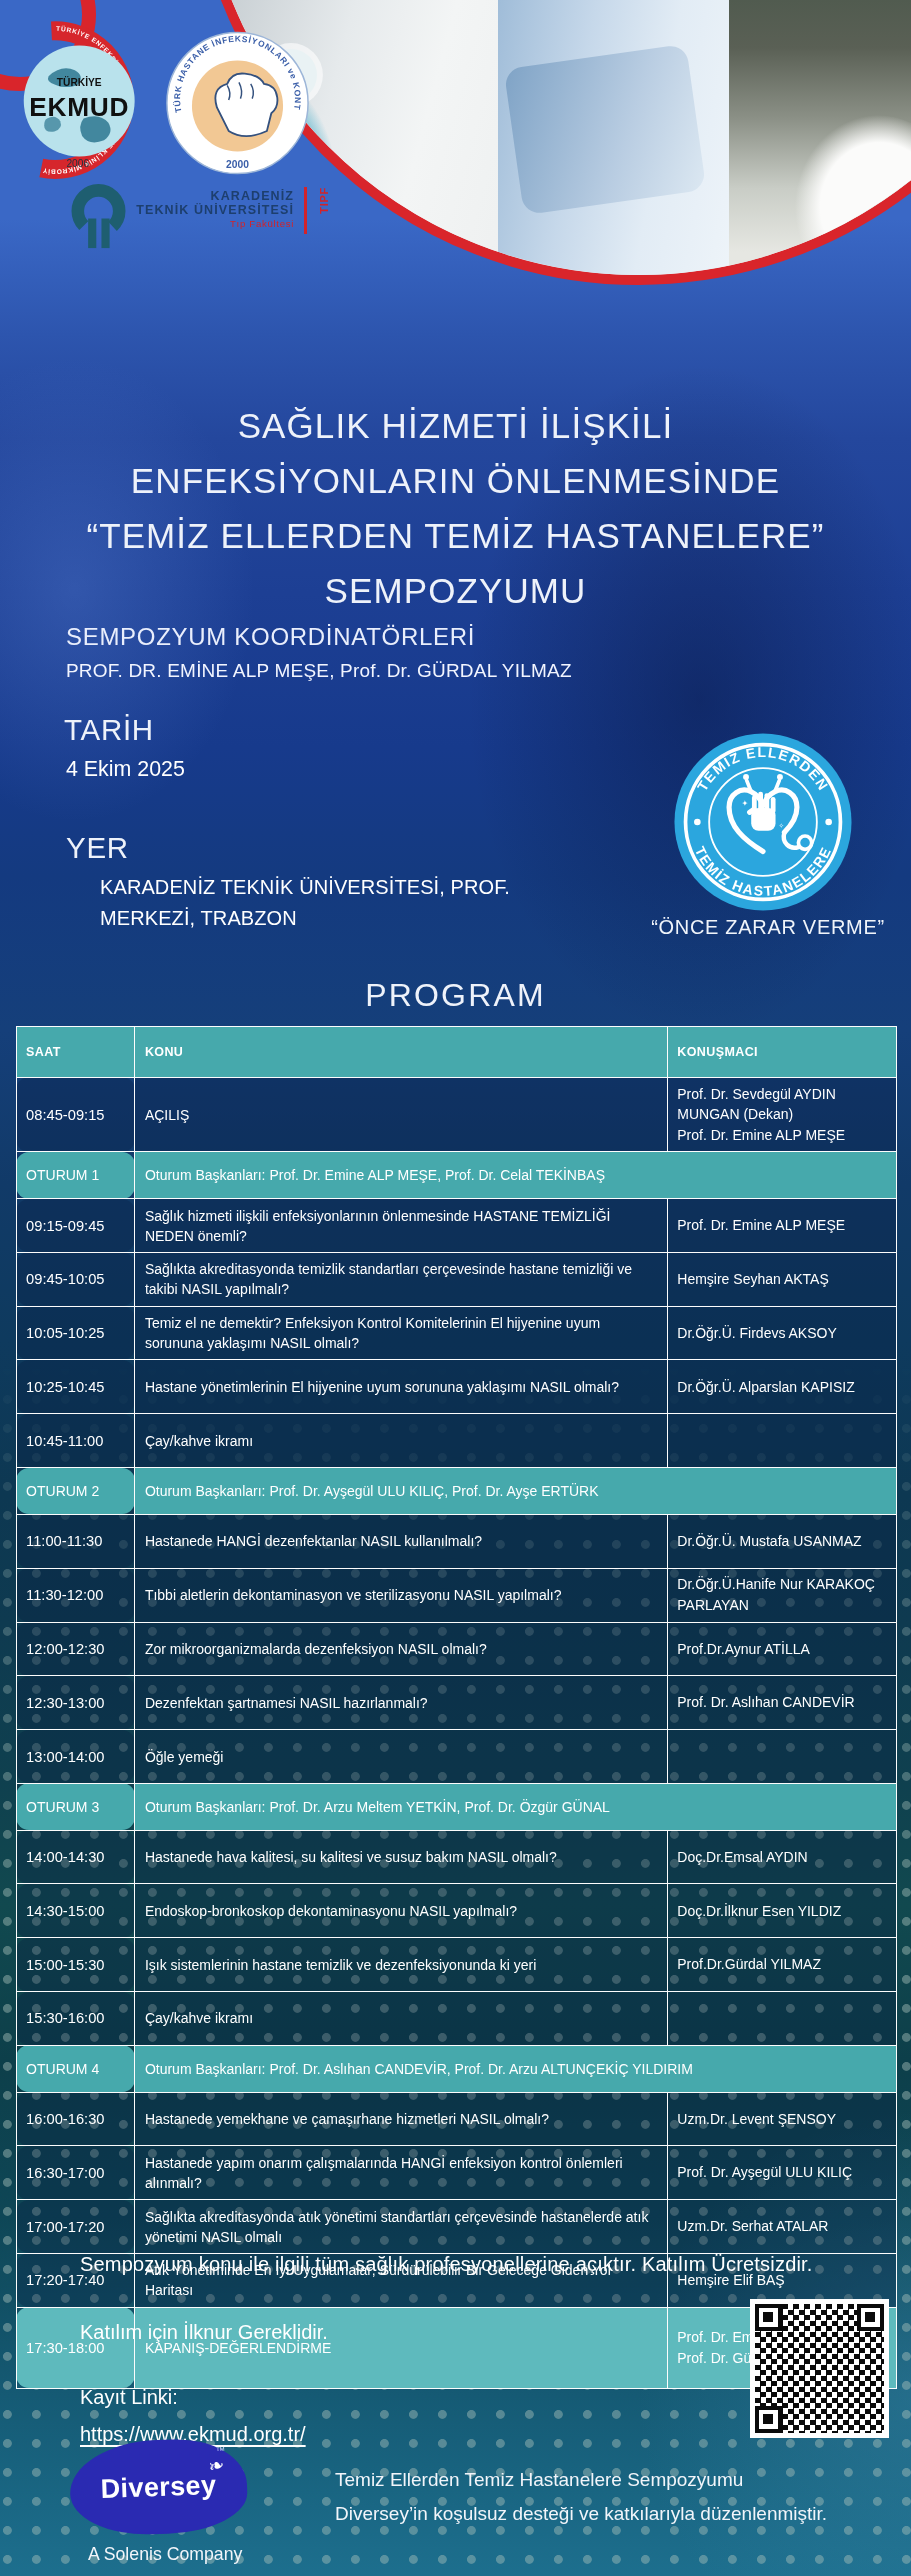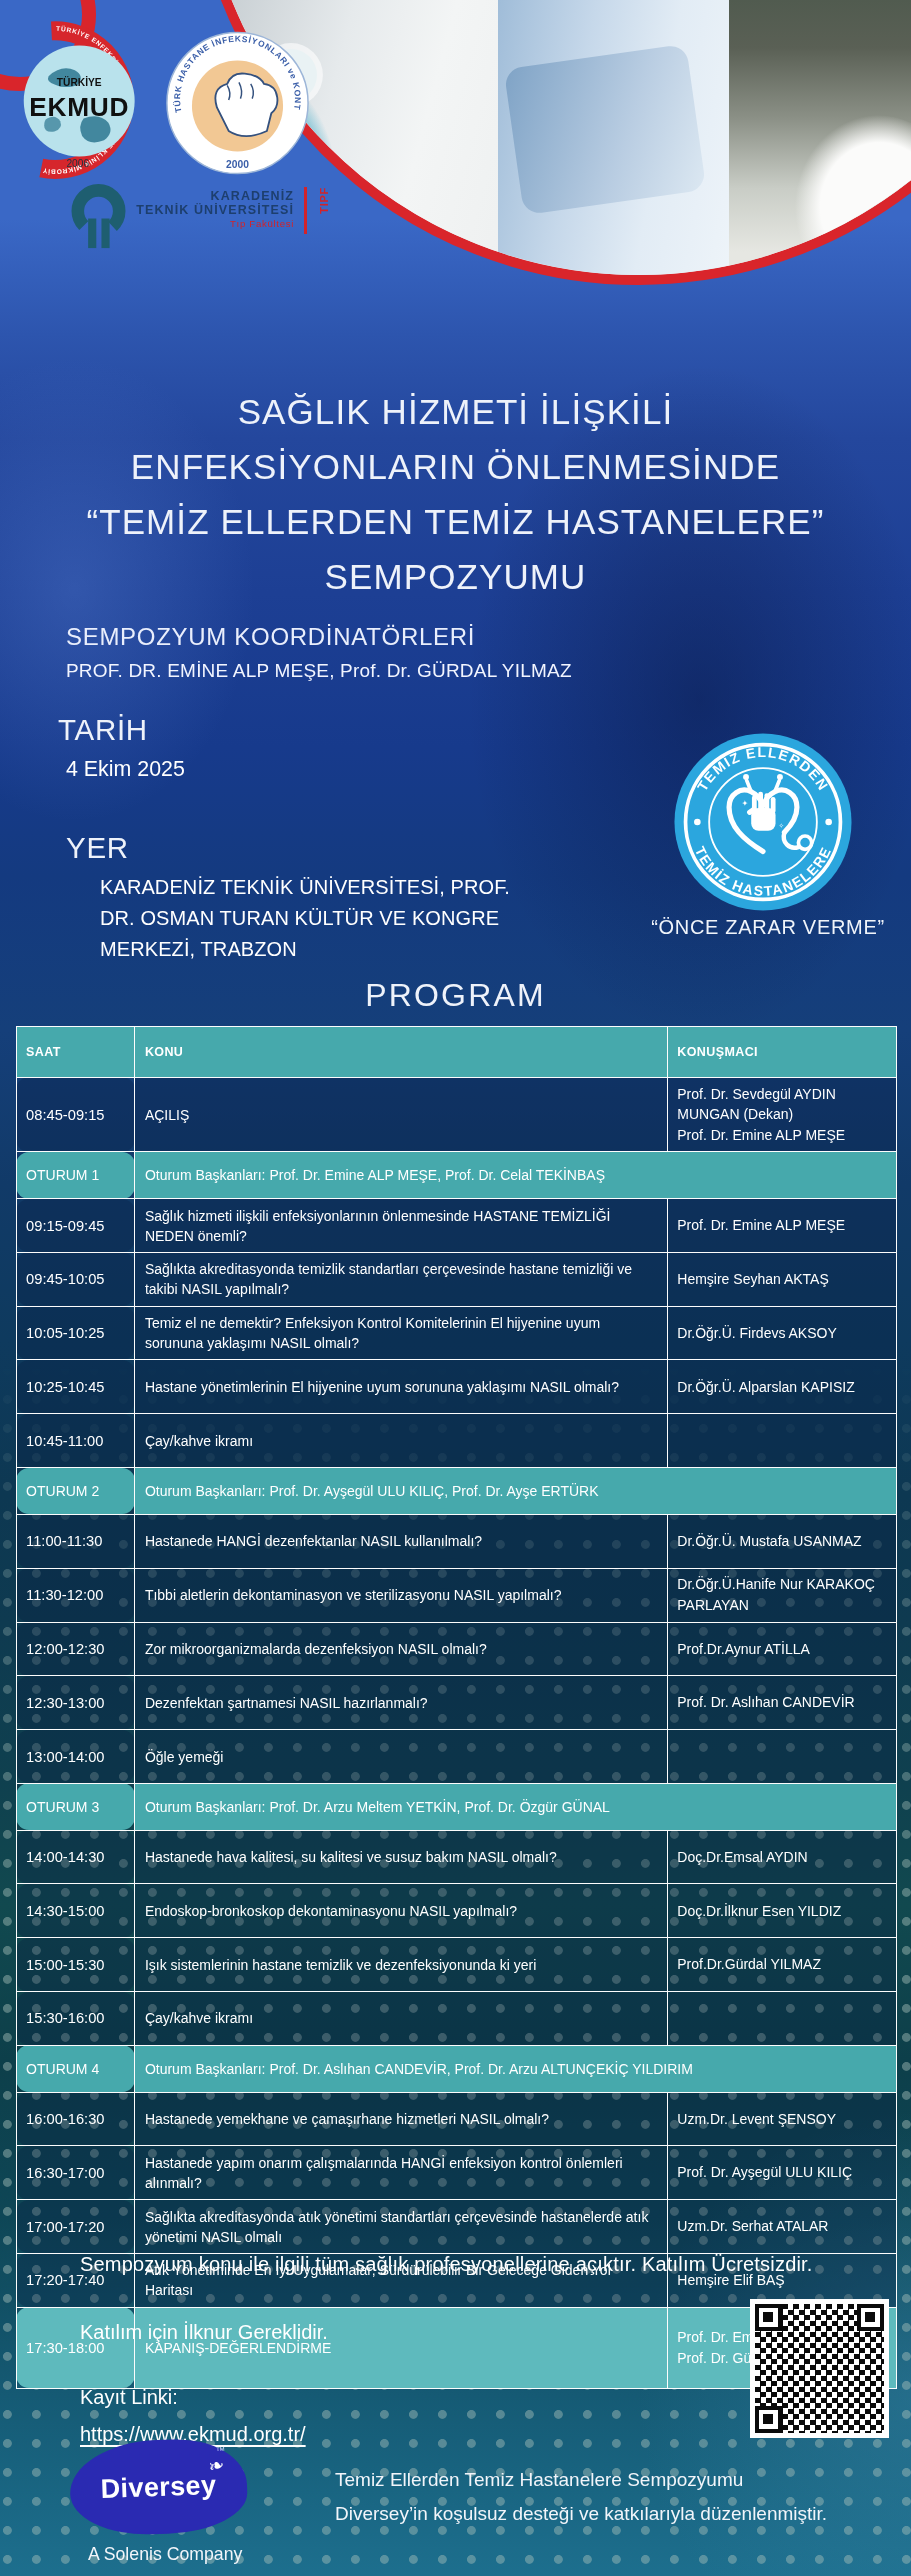--- a/index.html
+++ b/index.html
@@ -57,26 +57,26 @@
   .logo-thikd{left:164px;top:16px;width:147px;height:177px;}
   .ktu-block{left:71px;top:183px;display:flex;align-items:flex-start;gap:10.3px;}
   .ktu-text{text-align:right;line-height:1.15;margin-top:5.9px;}
   .ktu-l1,.ktu-l2{color:#1d3f6e;font-weight:bold;font-size:12.5px;letter-spacing:1.1px;}
   .ktu-l3{color:#d2232a;font-weight:normal;font-size:9.6px;letter-spacing:0.7px;margin-top:0;}
   .ktu-divider{width:2.9px;height:47px;background:#d2232a;margin-top:4.4px;}
   .ktu-vert{color:#d2232a;font-weight:bold;font-size:11px;letter-spacing:0.7px;
     writing-mode:vertical-rl;transform:rotate(180deg);margin-top:4.4px;}
 
   
-  .title{left:0;top:384px;width:911px;text-align:center;font-weight:300;
+  .title{left:0;top:398px;width:911px;text-align:center;font-weight:300;
     font-size:35px;line-height:55px;letter-spacing:1.1px;color:#eef2fa;}
   .subhead{left:66px;top:623px;font-size:24px;font-weight:300;letter-spacing:0.7px;color:#e9eefc;}
   .coordnames{left:66px;top:660px;font-size:19px;font-weight:400;letter-spacing:0.2px;color:#f2f5ff;}
   .sec-head{font-size:29.5px;font-weight:300;letter-spacing:0.7px;color:#eef2fa;}
-  .tarih{left:58px;top:713px;}
+  .tarih{left:64px;top:713px;}
   .tarih-val{left:66px;top:757px;font-size:21.4px;font-weight:300;}
   .yer{left:66px;top:831px;}
   .yer-lines{left:66px;top:872px;font-size:20px;font-weight:400;line-height:31px;letter-spacing:0.1px;margin-left:34px;}
 
   .badge{left:673px;top:732px;width:180px;height:180px;}
   .badge-quote{left:628px;top:916px;width:280px;text-align:center;font-size:20px;
     font-weight:300;letter-spacing:0.7px;color:#f0f4fa;}
 
   .program-head{left:0;top:977px;width:911px;text-align:center;font-size:32px;
     font-weight:300;letter-spacing:2.2px;color:#eef2fa;}
@@ -188,21 +188,20 @@
 
   <div class="z2 subhead">SEMPOZYUM KOORDİNATÖRLERİ</div>
   <div class="z2 coordnames">PROF. DR. EMİNE ALP MEŞE, Prof. Dr. GÜRDAL YILMAZ</div>
 
   <div class="z2 sec-head tarih">TARİH</div>
   <div class="z2 tarih-val">4 Ekim 2025</div>
 
   <div class="z2 sec-head yer">YER</div>
   <div class="z2 yer-lines">
     <div>KARADENİZ TEKNİK ÜNİVERSİTESİ, PROF.</div>
-    <div>DR. OSMAN TURAN KÜLTÜR VE KONGRE</div>
     <div>MERKEZİ, TRABZON</div>
   </div>
 
   <svg class="z2 badge" viewBox="0 0 244 244">
     <defs>
       <path id="btop" d="M 34 122 A 88 88 0 0 1 210 122"></path>
       <path id="bbot" d="M 22 122 A 100 100 0 0 0 222 122"></path>
     </defs>
     <circle cx="122" cy="122" r="120" fill="#2ba6de"></circle>
     <circle cx="122" cy="122" r="105" fill="none" stroke="#fff" stroke-width="5"></circle>

